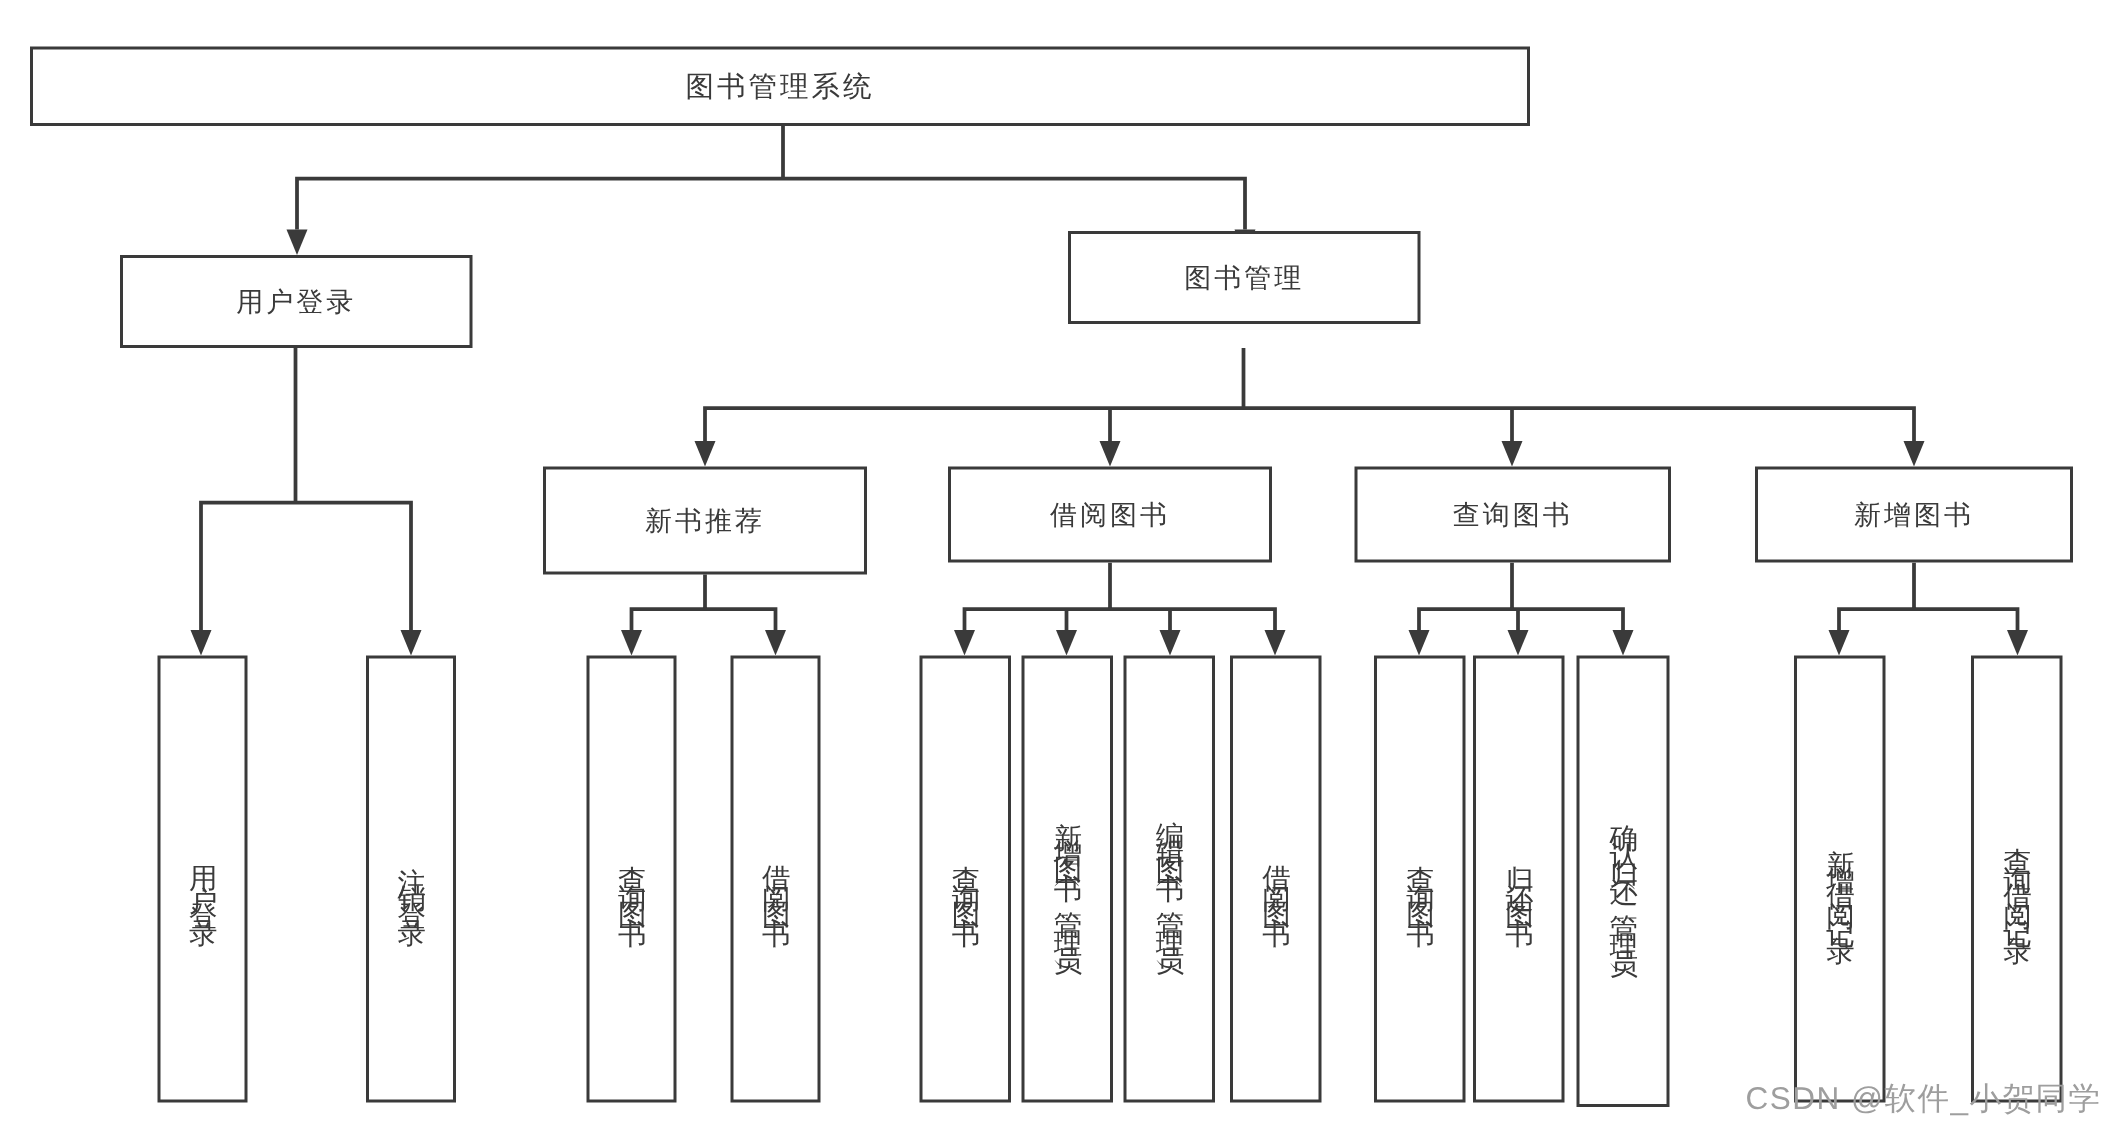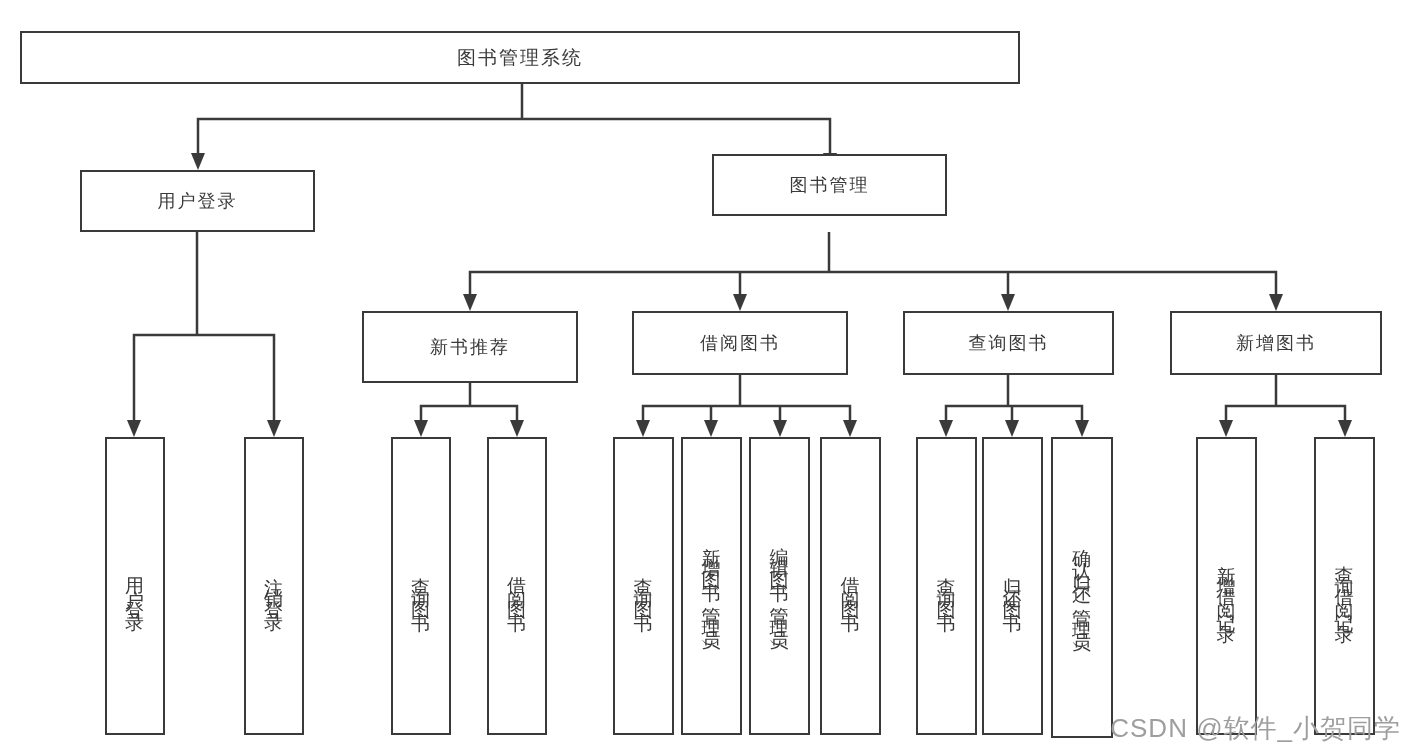--- a/index.html
+++ b/index.html
@@ -18,21 +18,21 @@
     color:var(--text,#3a3a3a);
   }
   .node.h{font-size:18px;letter-spacing:2px;white-space:nowrap;}
   .node.root{font-size:19px;margin-top:16px;}
   .node.v{
     writing-mode:vertical-rl;text-orientation:mixed;
     font-size:19px;letter-spacing:12px;line-height:1;
   }
   .watermark{
     position:absolute;right:4px;bottom:1px;z-index:5;
-    font-size:26px;letter-spacing:1px;
+    font-size:21px;letter-spacing:1px;
     color:var(--watermark,#9e9e9e);
     white-space:nowrap;
     text-align:center;
   }
 </style>
 </head>
 <body>
 
 <div id="stage">
 

